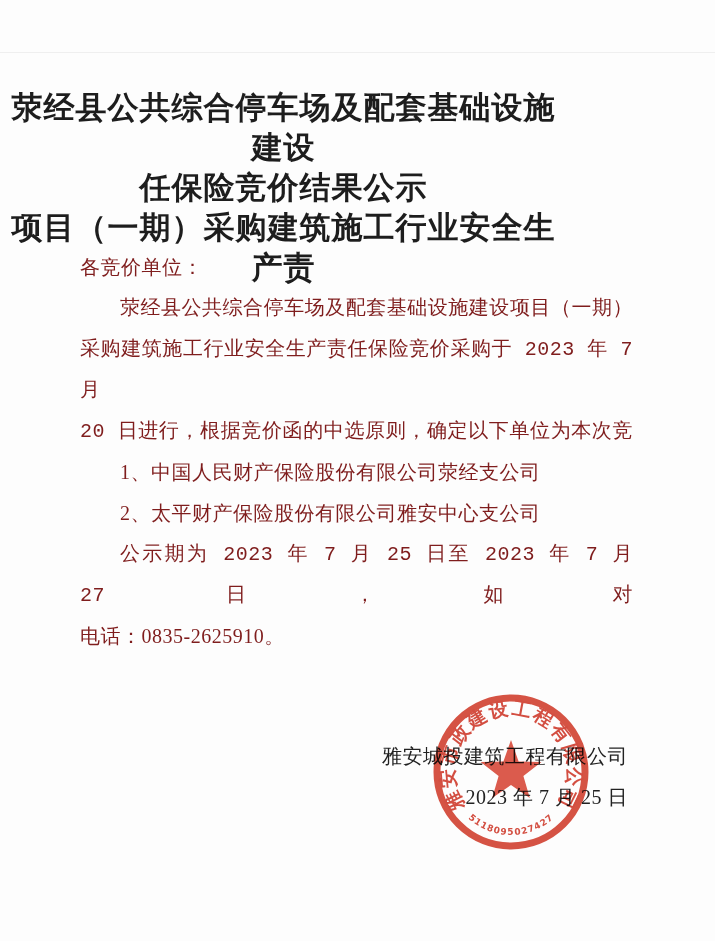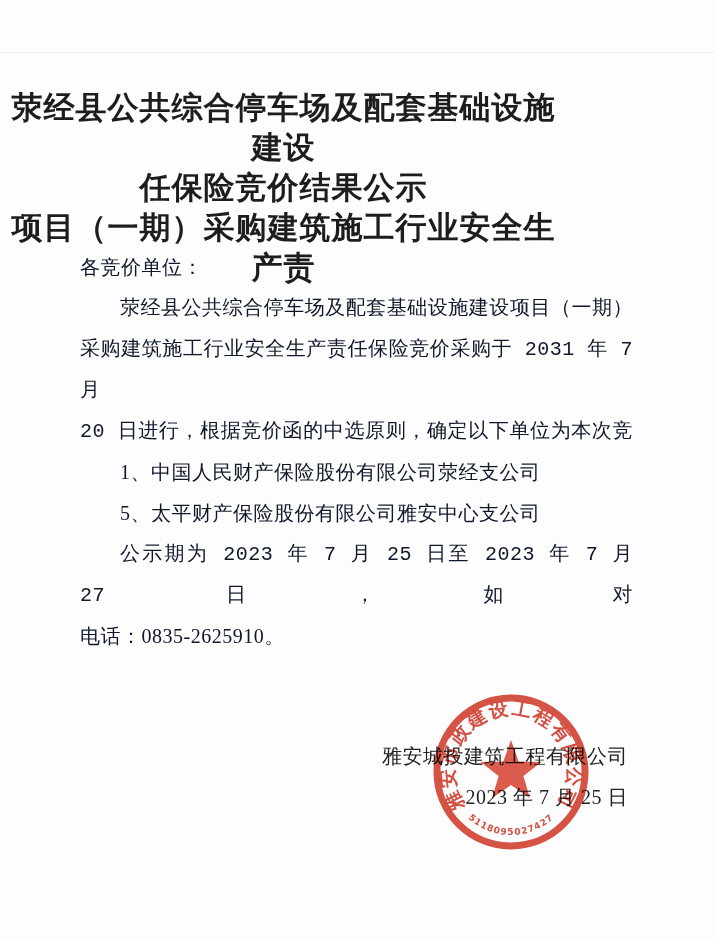--- a/index.html
+++ b/index.html
@@ -16,21 +16,21 @@
     width:715px; height:1px; background:#efefef;
   }
   .doc-title {
     position:absolute; top:88px; left:0; width:567px;
     margin:0; text-align:center;
     font-size:31px; line-height:40px; font-weight:700;
     color:#1d1d1d; letter-spacing:1px;
   }
   .body-text {
     position:absolute; top:247px; left:80px; width:553px;
-    font-size:20px; line-height:41px; color:#0f172a;
+    font-size:20px; line-height:41px; color:#7f1d1d;
     z-index:3; letter-spacing:0.5px;
   }
   .bl { min-height:41px; }
   .ind { text-indent:2em; }
   .fill { text-align:justify; text-align-last:justify;font-family:Liberation Mono, monospace; }
   .signature {
     position:absolute; top:736px; right:87px;
     text-align:right; font-size:20px; line-height:41px;
     color:#222; z-index:3; letter-spacing:0.5px;
   }
@@ -60,24 +60,24 @@
 
   <h1 class="doc-title">
     <div>荥经县公共综合停车场及配套基础设施建设</div>
     <div>任保险竞价结果公示</div>
     <div>项目（一期）采购建筑施工行业安全生产责</div>
   </h1>
 
   <div class="body-text">
     <div class="bl">各竞价单位：</div>
     <div class="bl ind fill">荥经县公共综合停车场及配套基础设施建设项目（一期）</div>
-    <div class="bl fill">采购建筑施工行业安全生产责任保险竞价采购于 2031 年 7 月</div>
+    <div class="bl fill">采购建筑施工行业安全生产责任保险竞价采购于 2023 年 7 月</div>
     <div class="bl fill">20 日进行，根据竞价函的中选原则，确定以下单位为本次竞</div>
     <div class="bl ind">1、中国人民财产保险股份有限公司荥经支公司</div>
-    <div class="bl ind">5、太平财产保险股份有限公司雅安中心支公司</div>
+    <div class="bl ind">2、太平财产保险股份有限公司雅安中心支公司</div>
     <div class="bl ind fill">公示期为 2023 年 7 月 25 日至 2023 年 7 月 27 日，如对</div>
     <div class="bl">电话：0835-2625910。</div>
   </div>
 
   <div class="signature">
     <div>雅安城投建筑工程有限公司</div>
     <div>2023 年 7 月 25 日</div>
   </div>
 
   <div class="seal">

